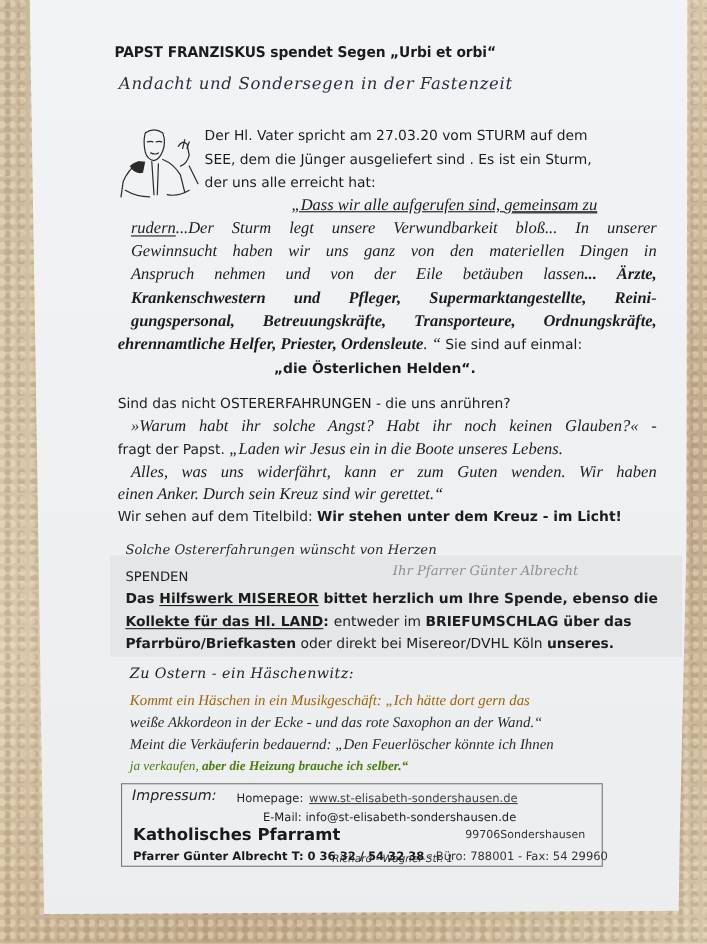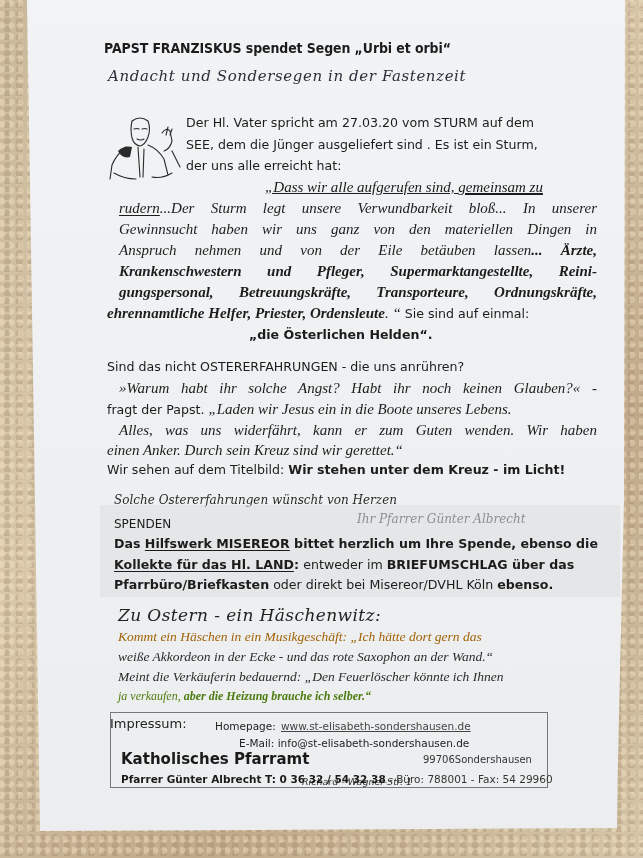--- a/index.html
+++ b/index.html
@@ -32,21 +32,21 @@
     .line { height:20px; line-height:20px;text-align:right; }
     u { text-decoration-thickness:1px; text-underline-offset:2px; }
     .pope {
       left:104px; top:111px; width:80px; height:72px;
     }
     .spenden-box {
       position:absolute; left:100px; top:505px; width:520px; height:92px;
       background:rgba(220,222,224,0.55);
     }
     .witz-title {
-      left:118px; top:605px; font-size:17px; font-style:italic; color:#222;
+      left:118px; top:605px; font-size:13px; font-style:italic; color:#222;
       font-family: "DejaVu Serif", serif; letter-spacing:0.4px;
     }
     .impressum {
       position:absolute; left:110px; top:712px; width:436px; height:74px;
       border:1px solid #777; background:#eceeef;
     }
     .imp-lbl { font-family:"DejaVu Sans", sans-serif; font-size:13px; color:#222; }
     .imp-small { font-family:"DejaVu Sans", sans-serif; font-size:10.5px; color:#222; }
     .imp-big { font-family:"DejaVu Sans", sans-serif; font-size:15px; font-weight:bold; color:#1a1a1a; }
     .imp-addr { font-family:"DejaVu Sans", sans-serif; font-size:9.5px; font-style:italic; color:#333; }
@@ -116,33 +116,33 @@
 
 <div class="spenden-box"></div>
 <div class="abs sans line" style="left:114px;top:514px;font-size:12px;">SPENDEN</div>
 <div class="abs sans line" style="left:114px;top:534px;font-weight:bold;font-size:12.6px;">
   <span>Das </span><u>Hilfswerk MISEREOR</u><span> bittet herzlich um Ihre Spende, ebenso die</span>
 </div>
 <div class="abs sans line" style="left:114px;top:555px;font-size:12.6px;">
   <b><u>Kollekte für das Hl. LAND</u><span>: </span></b><span>entweder im </span><b>BRIEFUMSCHLAG über das</b>
 </div>
 <div class="abs sans line" style="left:114px;top:575px;font-size:12.6px;">
-  <b>Pfarrbüro/Briefkasten</b><span> oder direkt bei Misereor/DVHL Köln  </span><b>ebenso.</b>
+  <b>Pfarrbüro/Briefkasten</b><span> oder direkt bei Misereor/DVHL Köln  </span><b>unseres.</b>
 </div>
 
 <div class="abs witz-title">Zu Ostern - ein Häschenwitz:</div>
 <div class="abs line" style="left:118px;top:627px;font-family:'Liberation Serif',serif;font-style:italic;font-size:13.5px;color:#a16207;">Kommt ein Häschen in ein Musikgeschäft: „Ich hätte dort gern das</div>
 <div class="abs line" style="left:118px;top:647px;font-family:'Liberation Serif',serif;font-style:italic;font-size:13.5px;color:#2a2a2a;">weiße Akkordeon in der Ecke -  und das rote Saxophon an der Wand.“</div>
 <div class="abs line" style="left:118px;top:667px;font-family:'Liberation Serif',serif;font-style:italic;font-size:13.5px;color:#2a2a2a;">Meint die Verkäuferin bedauernd:  „Den Feuerlöscher könnte ich Ihnen</div>
 <div class="abs line" style="left:118px;top:686px;font-family:'Liberation Serif',serif;font-style:italic;font-size:12px;color:#4d7c0f;">
   <span>ja verkaufen, </span><b>aber die Heizung brauche ich selber.“</b>
 </div>
 
 <div class="impressum"></div>
-<div class="abs imp-lbl" style="left:110px;top:716px;">Impressum:</div>
+<div class="abs imp-lbl" style="left:120px;top:716px;font-style:italic;">Impressum:</div>
 <div class="abs imp-small" style="left:215px;top:720px;">Homepage:</div>
 <div class="abs imp-small" style="left:281px;top:720px;color:#444;text-decoration:underline;">www.st-elisabeth-sondershausen.de</div>
 <div class="abs imp-small" style="left:239px;top:737px;">E-Mail: info@st-elisabeth-sondershausen.de</div>
 <div class="abs imp-big" style="left:121px;top:750px;">Katholisches Pfarramt</div>
 <div class="abs imp-addr" style="left:302px;top:776px;">Richard - Wagner-Str. 1</div>
 <div class="abs imp-reg" style="left:423px;top:754px;font-size:10px;">99706Sondershausen</div>
 <div class="abs" style="left:121px;top:769px;">
   <span class="imp-bold">Pfarrer Günter Albrecht T: 0 36 32 / 54 32 38</span><span class="imp-reg"> - Büro: 788001 - Fax: 54 29960</span>
 </div>
 

